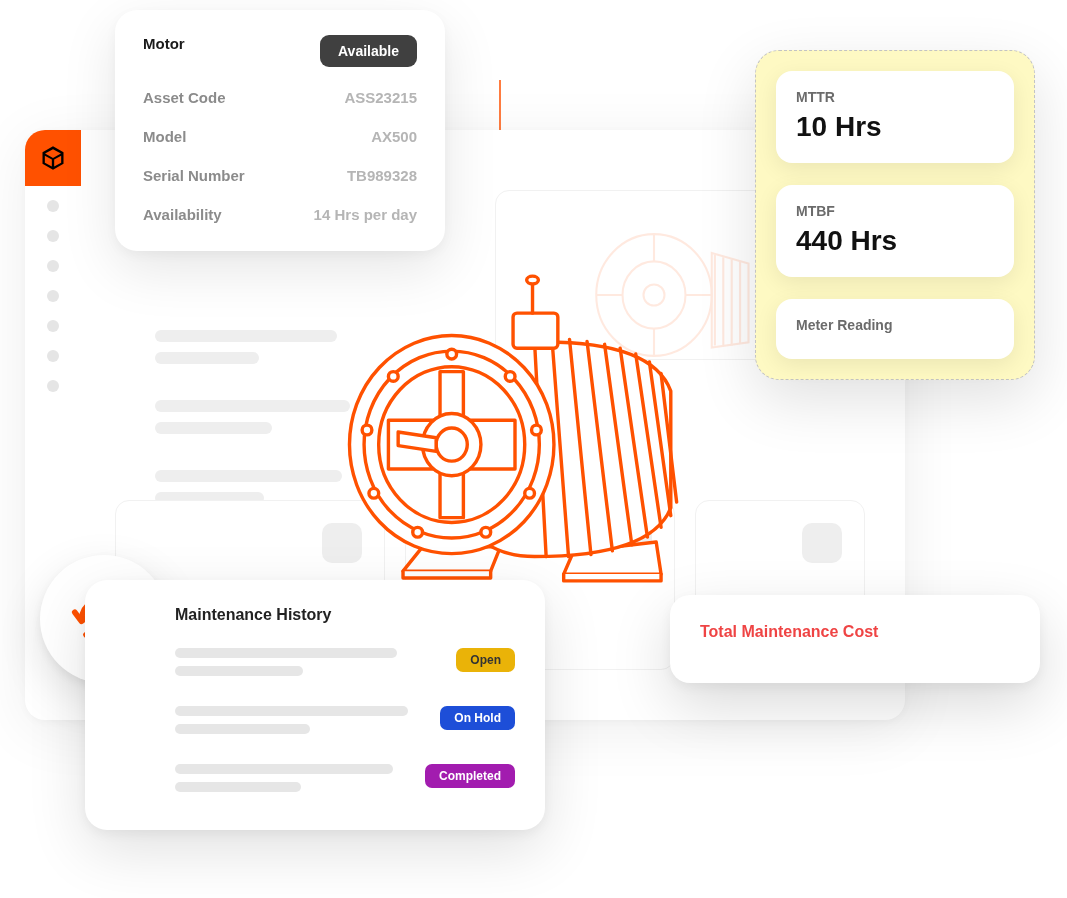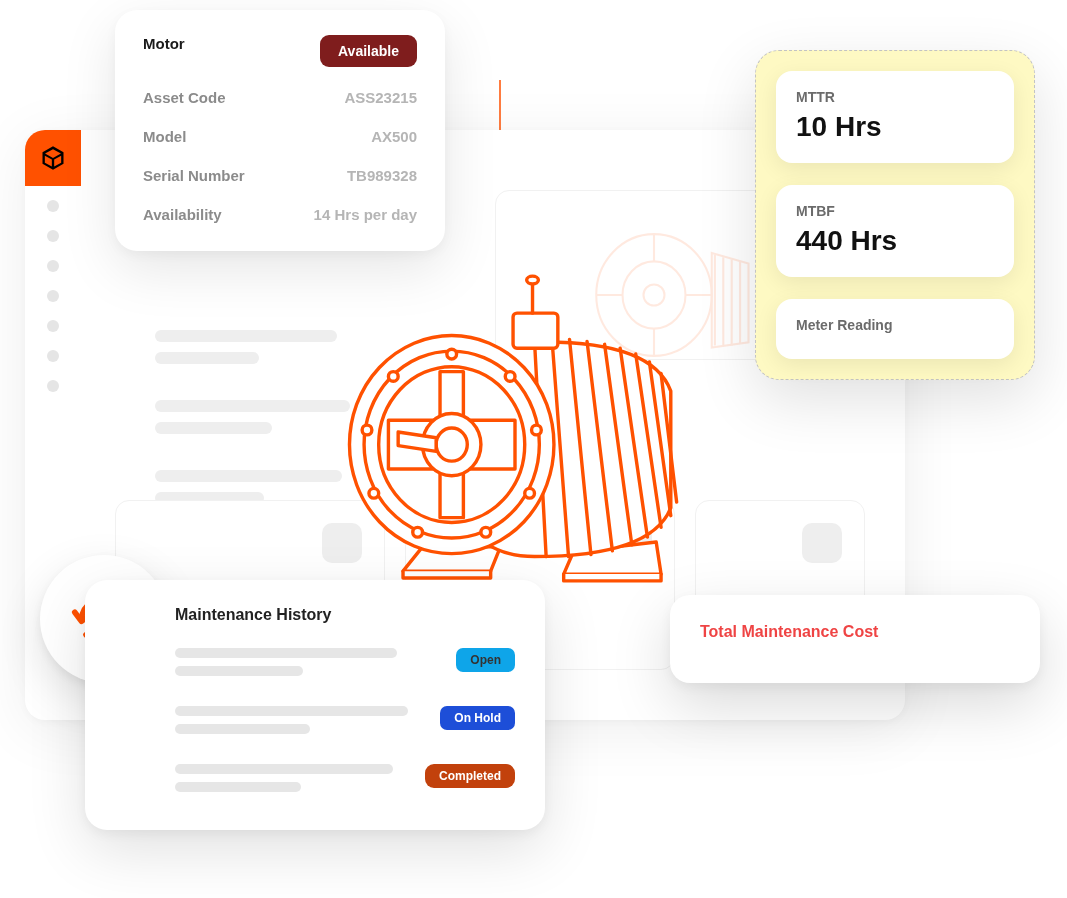--- a/index.html
+++ b/index.html
@@ -141,21 +141,21 @@
       font-size: 15px;
       font-weight: 600;
       color: #8b8b8b;
     }
     .asset-value {
       font-size: 15px;
       font-weight: 600;
       color: #b5b5b5;
     }
     .avail-badge {
-      background: #7f1d1d;
+      background: #404040;
       color: #fff;
       font-size: 14px;
       font-weight: 700;
       padding: 8px 18px;
       border-radius: 9px;
     }
 
     
     .metrics-panel {
       position: absolute;
@@ -235,23 +235,23 @@
     }
     .hl-line.short { width: 55%; }
     .hl-line.long { width: 95%; }
     .status-pill {
       font-size: 12px;
       font-weight: 700;
       padding: 5px 14px;
       border-radius: 7px;
       white-space: nowrap;
     }
-    .status-open { background: #0ea5e9; color: #333; margin-left: 28px; }
+    .status-open { background: #eab308; color: #333; margin-left: 28px; }
     .status-hold { background: #1d4ed8; color: #fff; }
-    .status-completed { background: #c2410c; color: #fff; border-radius: 9px; }
+    .status-completed { background: #a21caf; color: #fff; }
 
     
     .cost-card {
       position: absolute;
       left: 670px;
       top: 595px;
       width: 370px;
       padding: 28px 30px;
       background: #fff;
       border-radius: 20px;

